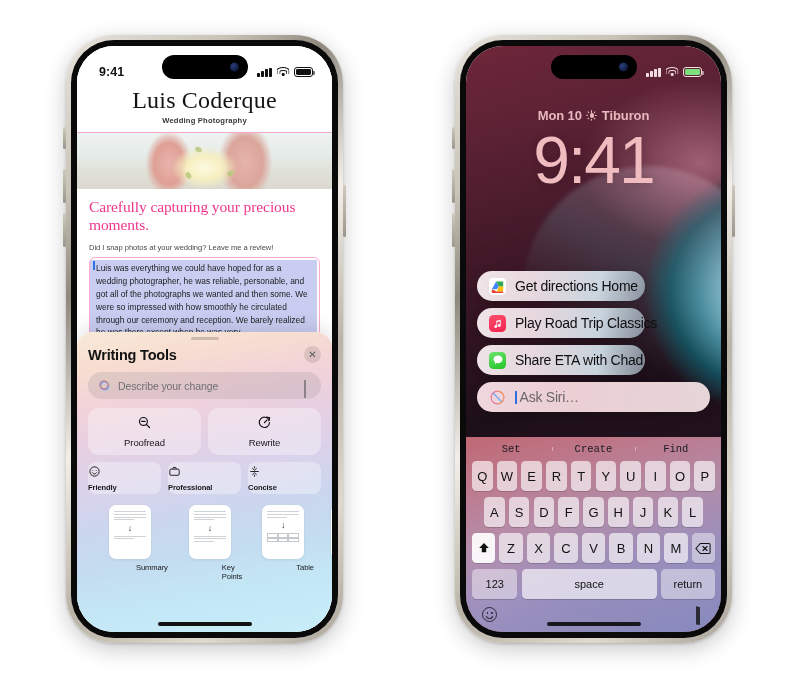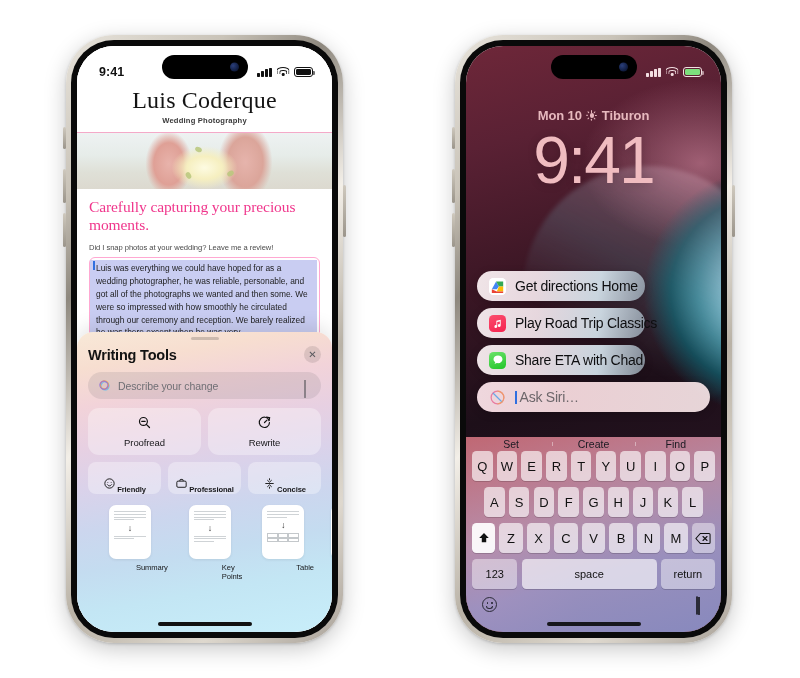--- a/index.html
+++ b/index.html
@@ -143,21 +143,21 @@
 
   .wt-row1 { display:flex; gap:7px; margin-top:9px; }
   .tile-lg {
     flex:1; height:47px; border-radius:11px; background:rgba(255,255,255,.34);
     display:flex; flex-direction:column; align-items:center; justify-content:center; gap:3px;
   }
   .tile-lg .lbl { font-size:9.5px; color:#17171a; font-weight:400; letter-spacing:-.1px;}
   .wt-row2 { display:flex; gap:7px; margin-top:7px; }
   .tile-sm {
     flex:1; height:32px; border-radius:8px; background:rgba(255,255,255,.34);
-    display:flex; align-items:flex-end; justify-content:center; gap:1px;
+    display:flex; flex-direction:column; align-items:flex-start; justify-content:center; gap:1px;
   }
   .tile-sm .lbl { font-size:7.6px; color:#17171a; font-weight:600; letter-spacing:-.1px;}
   .wt-row3 { display:flex; gap:10px; margin-top:11px; padding:0 4px;}
   .doc-item { flex:1; display:flex; flex-direction:column; align-items:center; gap:4px;}
   .doc-card {
     width:42px;height:54px;border-radius:7px;background:#fff; padding:6px 5px;
     box-shadow:0 1px 3px rgba(0,0,0,.08);
     display:flex; flex-direction:column; align-items:center;
   }
   .doc-card .ln { height:1px; background:#cfd3d6; width:100%; margin-bottom:1.6px;}
@@ -220,21 +220,21 @@
   .app-icon { width:17px;height:17px;border-radius:4.5px;flex:0 0 auto; position:relative; overflow:hidden;}
   .ic-maps { background:#fff; }
   .ic-music { background:linear-gradient(160deg,#fb4e6d,#f5234f); display:flex;align-items:center;justify-content:center;}
   .ic-msg { background:linear-gradient(160deg,#6ce26b,#22c528); display:flex;align-items:center;justify-content:center;}
   .ic-siri { background: transparent; border-radius:50%; }
 
   
   .kb { position:absolute; left:0; right:0; bottom:0; height:195px;
         background: linear-gradient(165deg, rgba(214,116,128,.88) 0%, rgba(206,131,150,.9) 18%, rgba(190,150,180,.92) 42%, rgba(160,152,200,.93) 66%, rgba(136,142,196,.95) 100%);
         padding: 0 4px; }
-  .kb-pred { height:14px; display:flex; align-items:center; }
+  .kb-pred { height:24px; display:flex; align-items:center;font-family:Liberation Mono, monospace; }
   .kb-pred .p { flex:1; text-align:center; font-size:10.5px; color:#1a1a22; position:relative;}
   .kb-pred .p + .p::before { content:""; position:absolute; left:0; top:4px; bottom:4px; width:1px; background:rgba(255,255,255,.40);}
   .kb-rows { padding: 0 2px; }
   .kb-row { display:flex; justify-content:center; gap:4.2px; margin-bottom:6px; }
   .key {
     height:30px; border-radius:4.5px; flex:1;
     background: rgba(255,255,255,.64);
     display:flex; align-items:center; justify-content:center;
     font-size:13px; color:#111; box-shadow: 0 1px 0 rgba(0,0,0,.16);
   }

